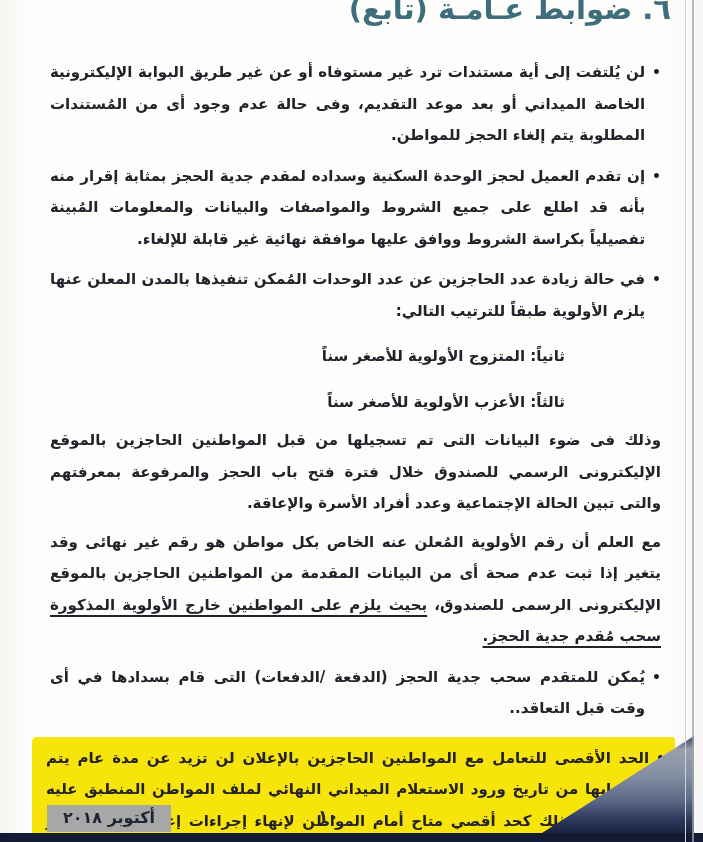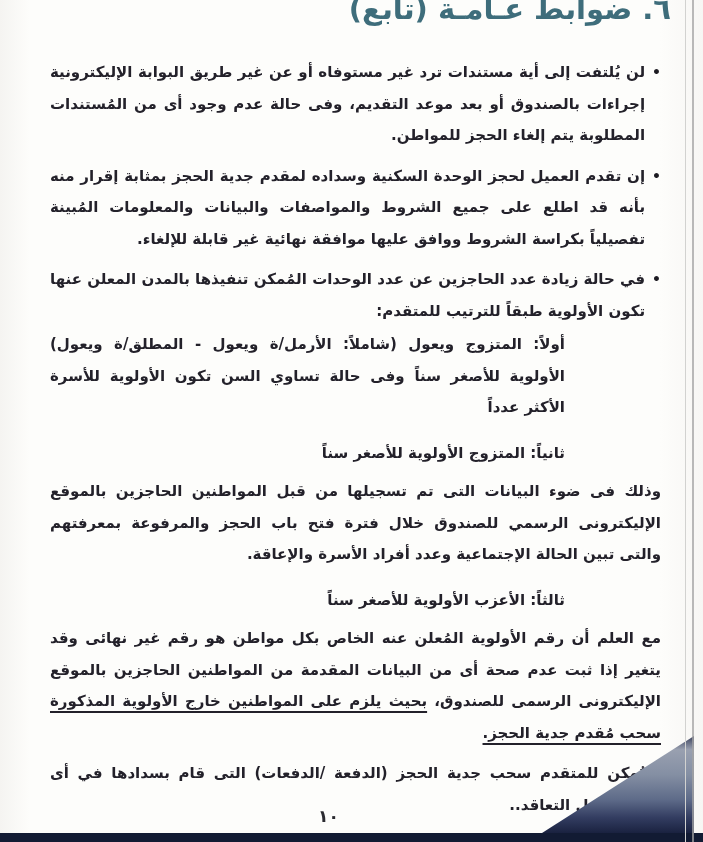--- a/index.html
+++ b/index.html
@@ -77,55 +77,55 @@
 <body>
 
 <div class="page">
 
   <h1 class="title">٦. ضوابط عـامـة (تابع)</h1>
 
   <div class="content">
 
     <div class="bullet-row">
       <span class="dot">•</span>
-      <p>لن يُلتفت إلى أية مستندات ترد غير مستوفاه أو عن غير طريق البوابة الإليكترونية إجراءات بالصندوق أو بعد موعد التقديم، وفى حالة عدم وجود أى من المُستندات المطلوبة يتم إلغاء الحجز للمواطن.</p>
+      <p>لن يُلتفت إلى أية مستندات ترد غير مستوفاه أو عن غير طريق البوابة الإليكترونية الخاصة الميداني أو بعد موعد التقديم، وفى حالة عدم وجود أى من المُستندات المطلوبة يتم إلغاء الحجز للمواطن.</p>
     </div>
 
     <div class="bullet-row">
       <span class="dot">•</span>
       <p>إن تقدم العميل لحجز الوحدة السكنية وسداده لمقدم جدية الحجز بمثابة إقرار منه بأنه قد اطلع على جميع الشروط والمواصفات والبيانات والمعلومات المُبينة تفصيلياً بكراسة الشروط ووافق عليها موافقة نهائية غير قابلة للإلغاء.</p>
     </div>
 
     <div class="bullet-row">
       <span class="dot">•</span>
-      <p>في حالة زيادة عدد الحاجزين عن عدد الوحدات المُمكن تنفيذها بالمدن المعلن عنها تكون الأولوية طبقاً للترتيب للمتقدم:</p>
+      <p>في حالة زيادة عدد الحاجزين عن عدد الوحدات المُمكن تنفيذها بالمدن المعلن عنها يلزم الأولوية طبقاً للترتيب التالي:</p>
     </div>
 
-    <p class="para sub">أولاً: المتزوج ويعول (شاملاً: الأرمل/ة ويعول - المطلق/ة ويعول) الأولوية للأصغر سناً وفى حالة تساوي السن تكون الأولوية للأسرة الأكثر عدداً</p>
     <p class="para sub2">ثانياً: المتزوج الأولوية للأصغر سناً</p>
+    <p class="para sub2">ثالثاً: الأعزب الأولوية للأصغر سناً</p>
+
     <p class="para">وذلك فى ضوء البيانات التى تم تسجيلها من قبل المواطنين الحاجزين بالموقع الإليكترونى الرسمي للصندوق خلال فترة فتح باب الحجز والمرفوعة بمعرفتهم والتى تبين الحالة الإجتماعية وعدد أفراد الأسرة والإعاقة.</p>
-
-    <p class="para sub2">ثالثاً: الأعزب الأولوية للأصغر سناً</p>
 
     <p class="para"><span>مع العلم أن رقم الأولوية المُعلن عنه الخاص بكل مواطن هو رقم غير نهائى وقد يتغير إذا ثبت عدم صحة أى من البيانات المقدمة من المواطنين الحاجزين بالموقع الإليكترونى الرسمى للصندوق، </span><span class="underlined">بحيث يلزم على المواطنين خارج الأولوية المذكورة سحب مُقدم جدية الحجز.</span></p>
 
     <div class="bullet-row">
       <span class="dot">•</span>
       <p>يُمكن للمتقدم سحب جدية الحجز (الدفعة /الدفعات) التى قام بسدادها في أى وقت قبل التعاقد..</p>
     </div>
 
     <div class="highlight-block">
       <div class="bullet-row">
         <span class="dot">•</span>
         <p>الحد الأقصى للتعامل مع المواطنين الحاجزين بالإعلان لن تزيد عن مدة عام يتم احتسابها من تاريخ ورود الاستعلام الميداني النهائي لملف المواطن المنطبق عليه الشروط، وذلك كحد أقصي متاح أمام المواطن لإنهاء إجراءات إعادة الاستعلام أو التظلم (في حالة الحاجة لذلك) وغيرها من إجراءات التعاقد مع جهة التمويل من حيث سداد مقدم الحجز وتوقيع العقود واستلام الوحدة.</p>
       </div>
     </div>
 
   </div>
 
+  <div class="date-badge">أكتوبر ٢٠١٨</div>
   <div class="page-number">١٠</div>
 
   <div class="corner-triangle"></div>
   <div class="bottom-bar"></div>
   <div class="edge-line-inner"></div>
   <div class="edge-line-outer"></div>
 
 </div>
 
 </body></html>

